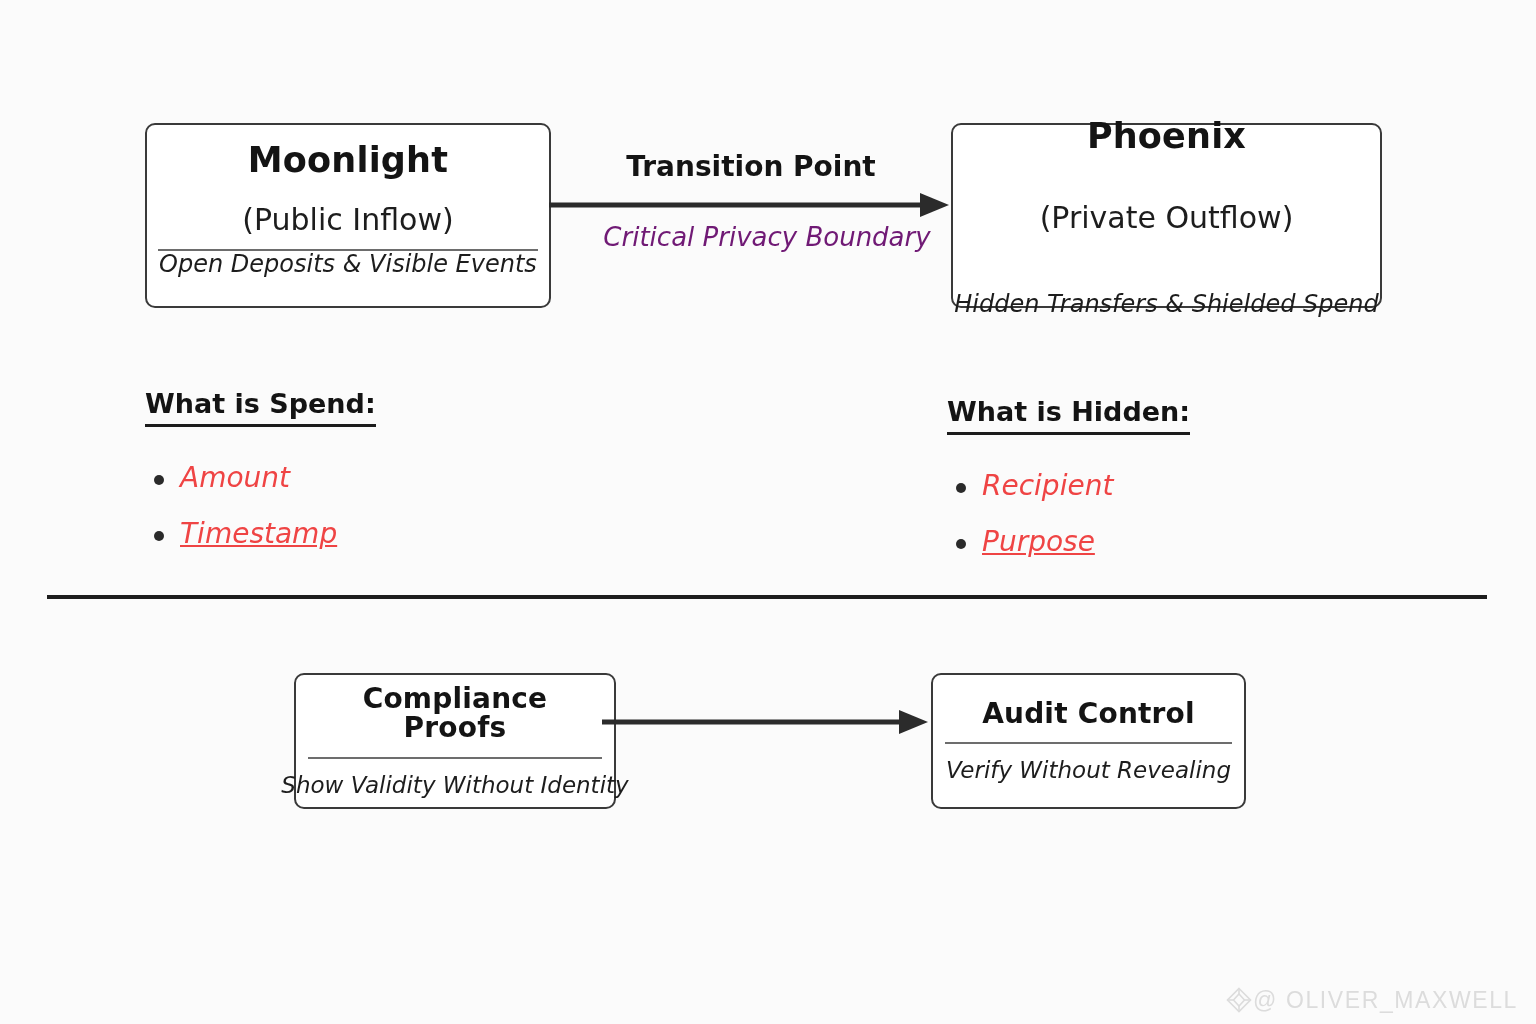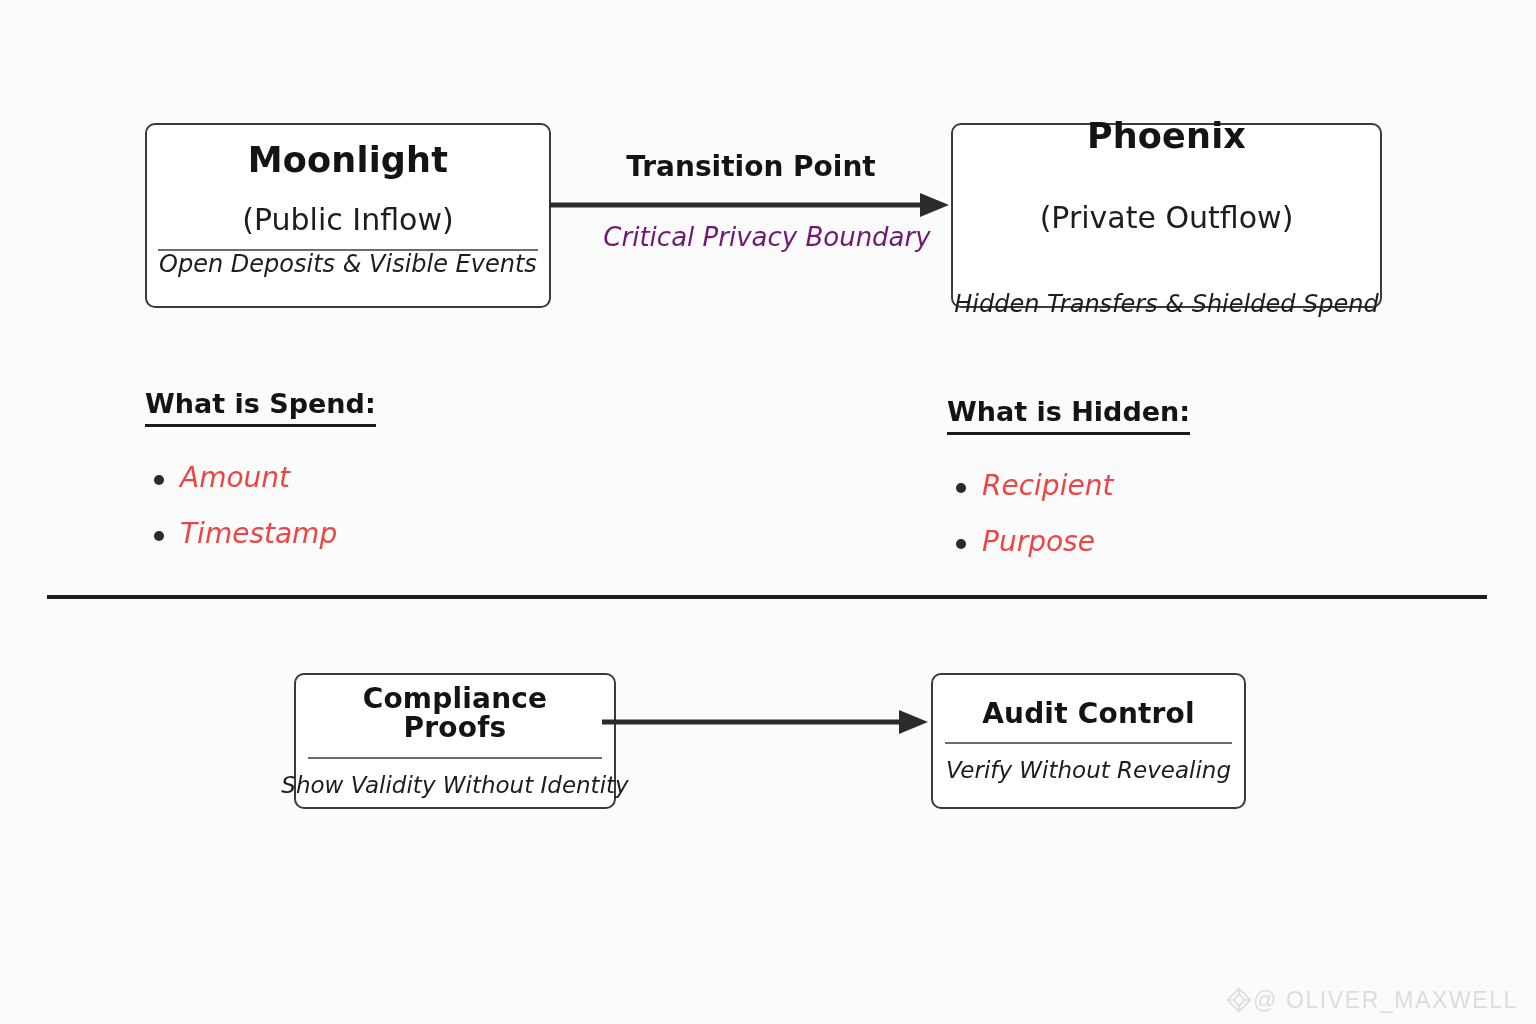--- a/index.html
+++ b/index.html
@@ -149,21 +149,21 @@
   }
   .legend-list li {
     position: relative;
     font-size: 28px;
     font-style: italic;
     color: #ef4444;
     padding-left: 35px;
     white-space: nowrap;
   }
   .legend-list li:first-child { margin-top: 34px; }
-  .legend-list li + li { margin-top: 23px; }
+  .legend-list li + li { margin-top: 23px; text-decoration: underline; }
   .legend-list li .bullet {
     position: absolute;
     left: 9px;
     top: 14px;
     width: 10px;
     height: 10px;
     border-radius: 50%;
     background: #2a2a2a;
   }
 

